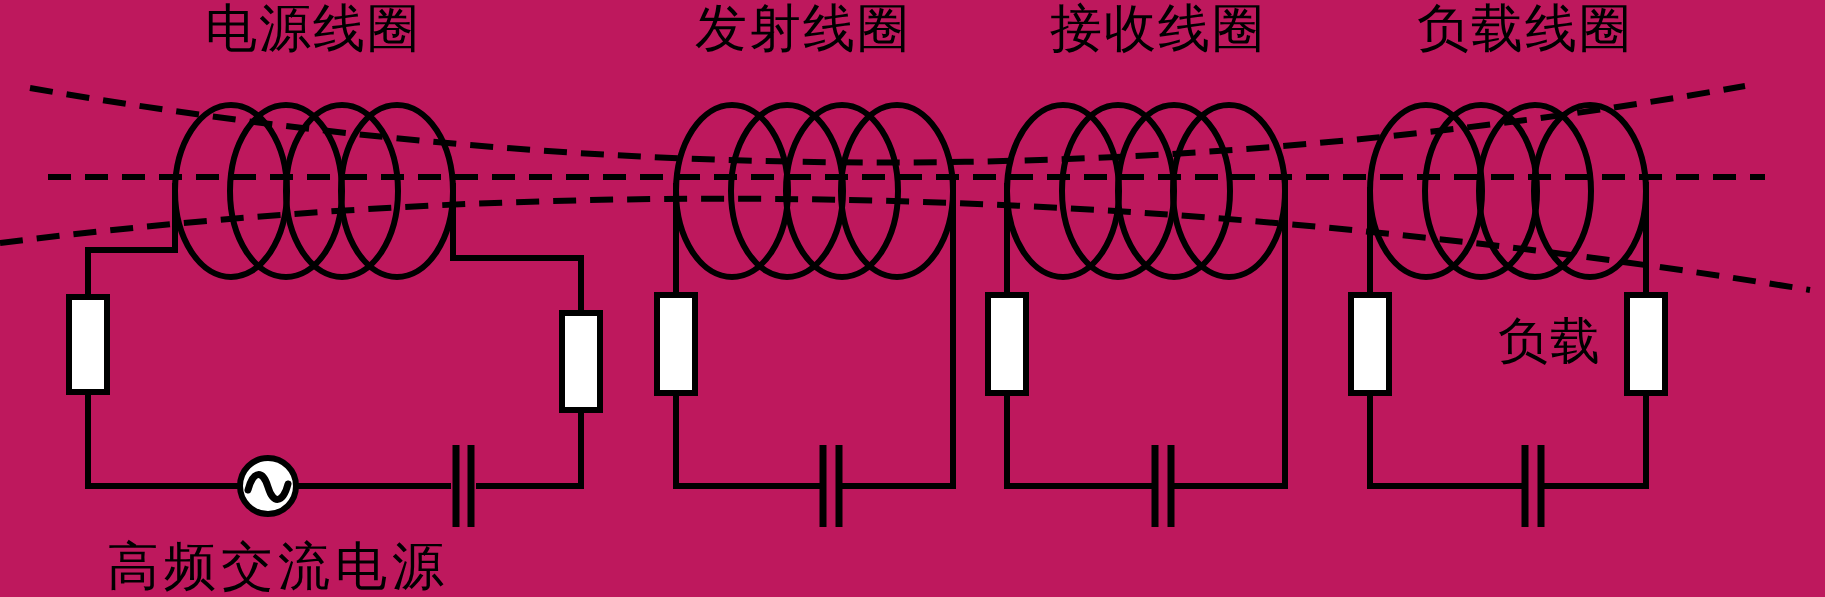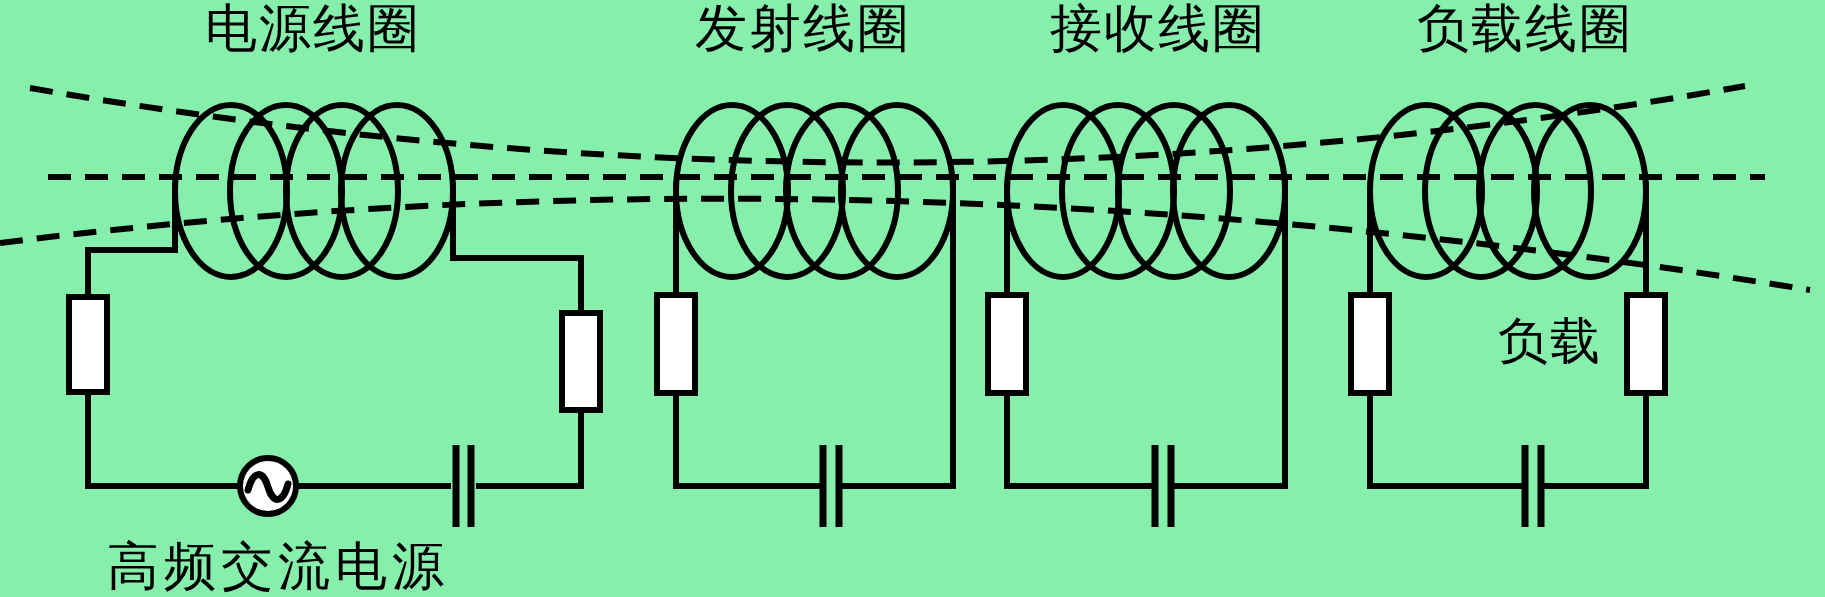--- a/index.html
+++ b/index.html
@@ -3,21 +3,21 @@
 <meta charset="utf-8">
 <style>
   html, body {
     margin: 0;
     padding: 0;
     background: #ffffff;
   }
   .figure-wrap {
     width: 1825px;
     height: 597px;
-    background: #86efac;
+    background: #be185d;
     position: relative;
     overflow: hidden;
   }
   svg { display: block; }
   .wire, .coil-turn, .flux, .plate, .src-circle {
     stroke: #000000;
     fill: none;
   }
   .wire       { stroke-width: 6; stroke-linecap: square; }
   .coil-turn  { stroke-width: 6; }

